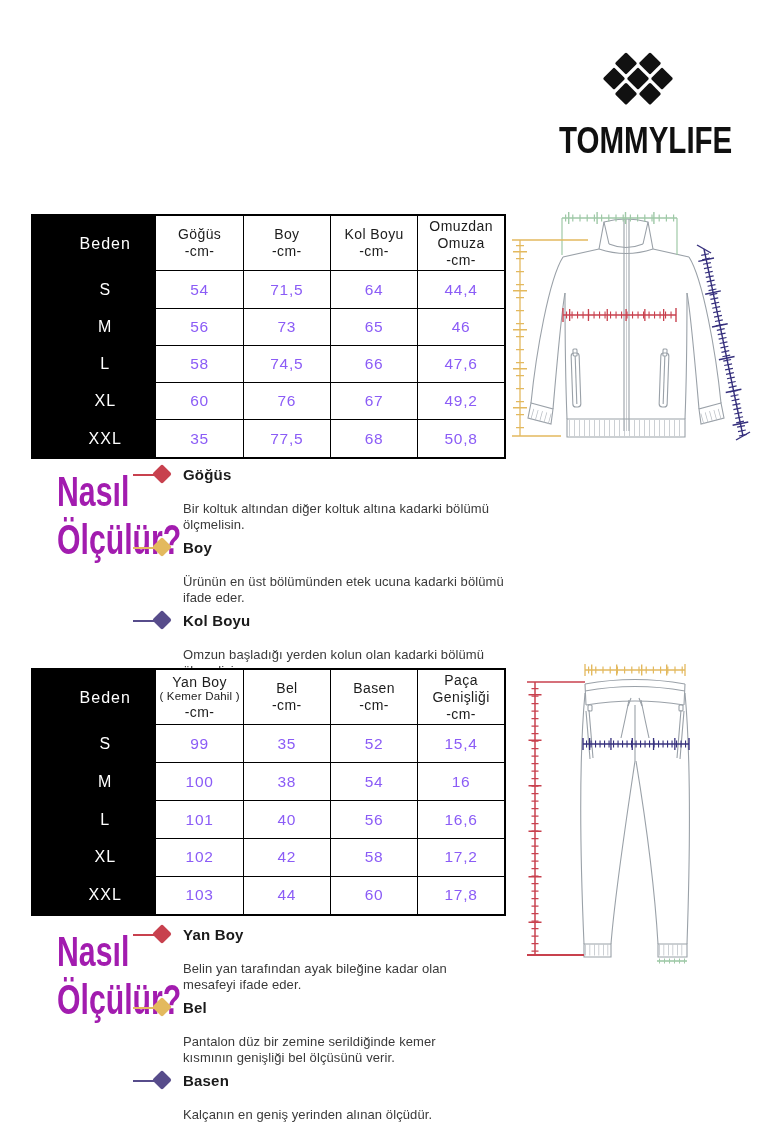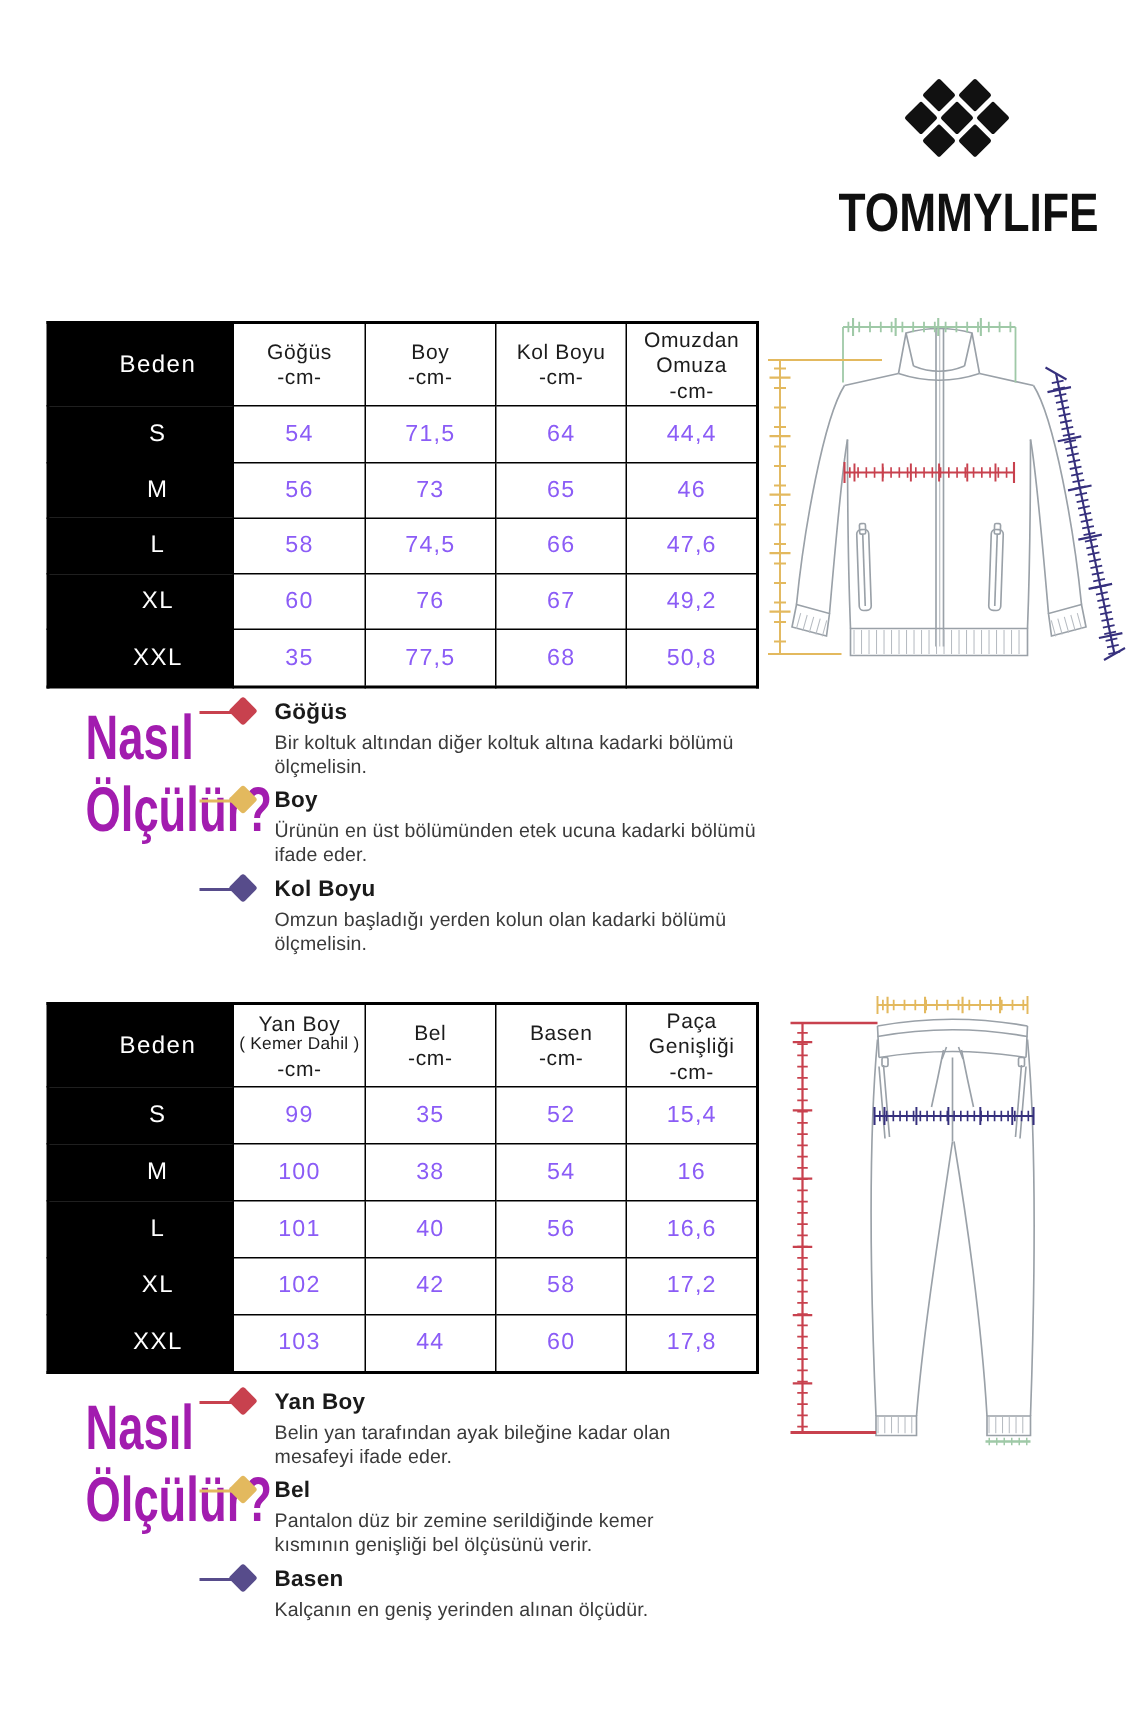--- a/index.html
+++ b/index.html
@@ -37,21 +37,21 @@
   .hh1{top:468px;} .hh2{top:928px;}
   .legend{position:absolute;left:133px;display:flex;flex-direction:column;gap:7px;}
   .lg1{top:466px;width:392px;} .lg2{top:926px;width:352px;}
   .legend-item{display:flex;align-items:flex-start;}
   .marker{position:relative;width:50px;flex:0 0 50px;height:18px;}
   .marker .mline{position:absolute;left:0;top:8px;width:30px;height:2px;}
   .marker .mdiamond{position:absolute;left:22px;top:1px;width:14px;height:14px;border-radius:2px;
                     transform:rotate(45deg);}
   .legend-texts{flex:1;}
   .legend-label{font-size:15px;font-weight:700;color:#1a1a1a;line-height:17px;letter-spacing:.2px;}
-  .legend-desc{font-size:13px;color:#3a3a3a;line-height:15.5px;margin-top:4px;letter-spacing:.1px;}
+  .legend-desc{font-size:13px;color:#3a3a3a;line-height:15.5px;margin-top:18px;letter-spacing:.1px;}
 
   
   .diagram{position:absolute;}
   .jacket{left:505px;top:193px;}
   .pants{left:505px;top:648px;}
 </style>
 </head>
 <body>
 
 <div class="page">

